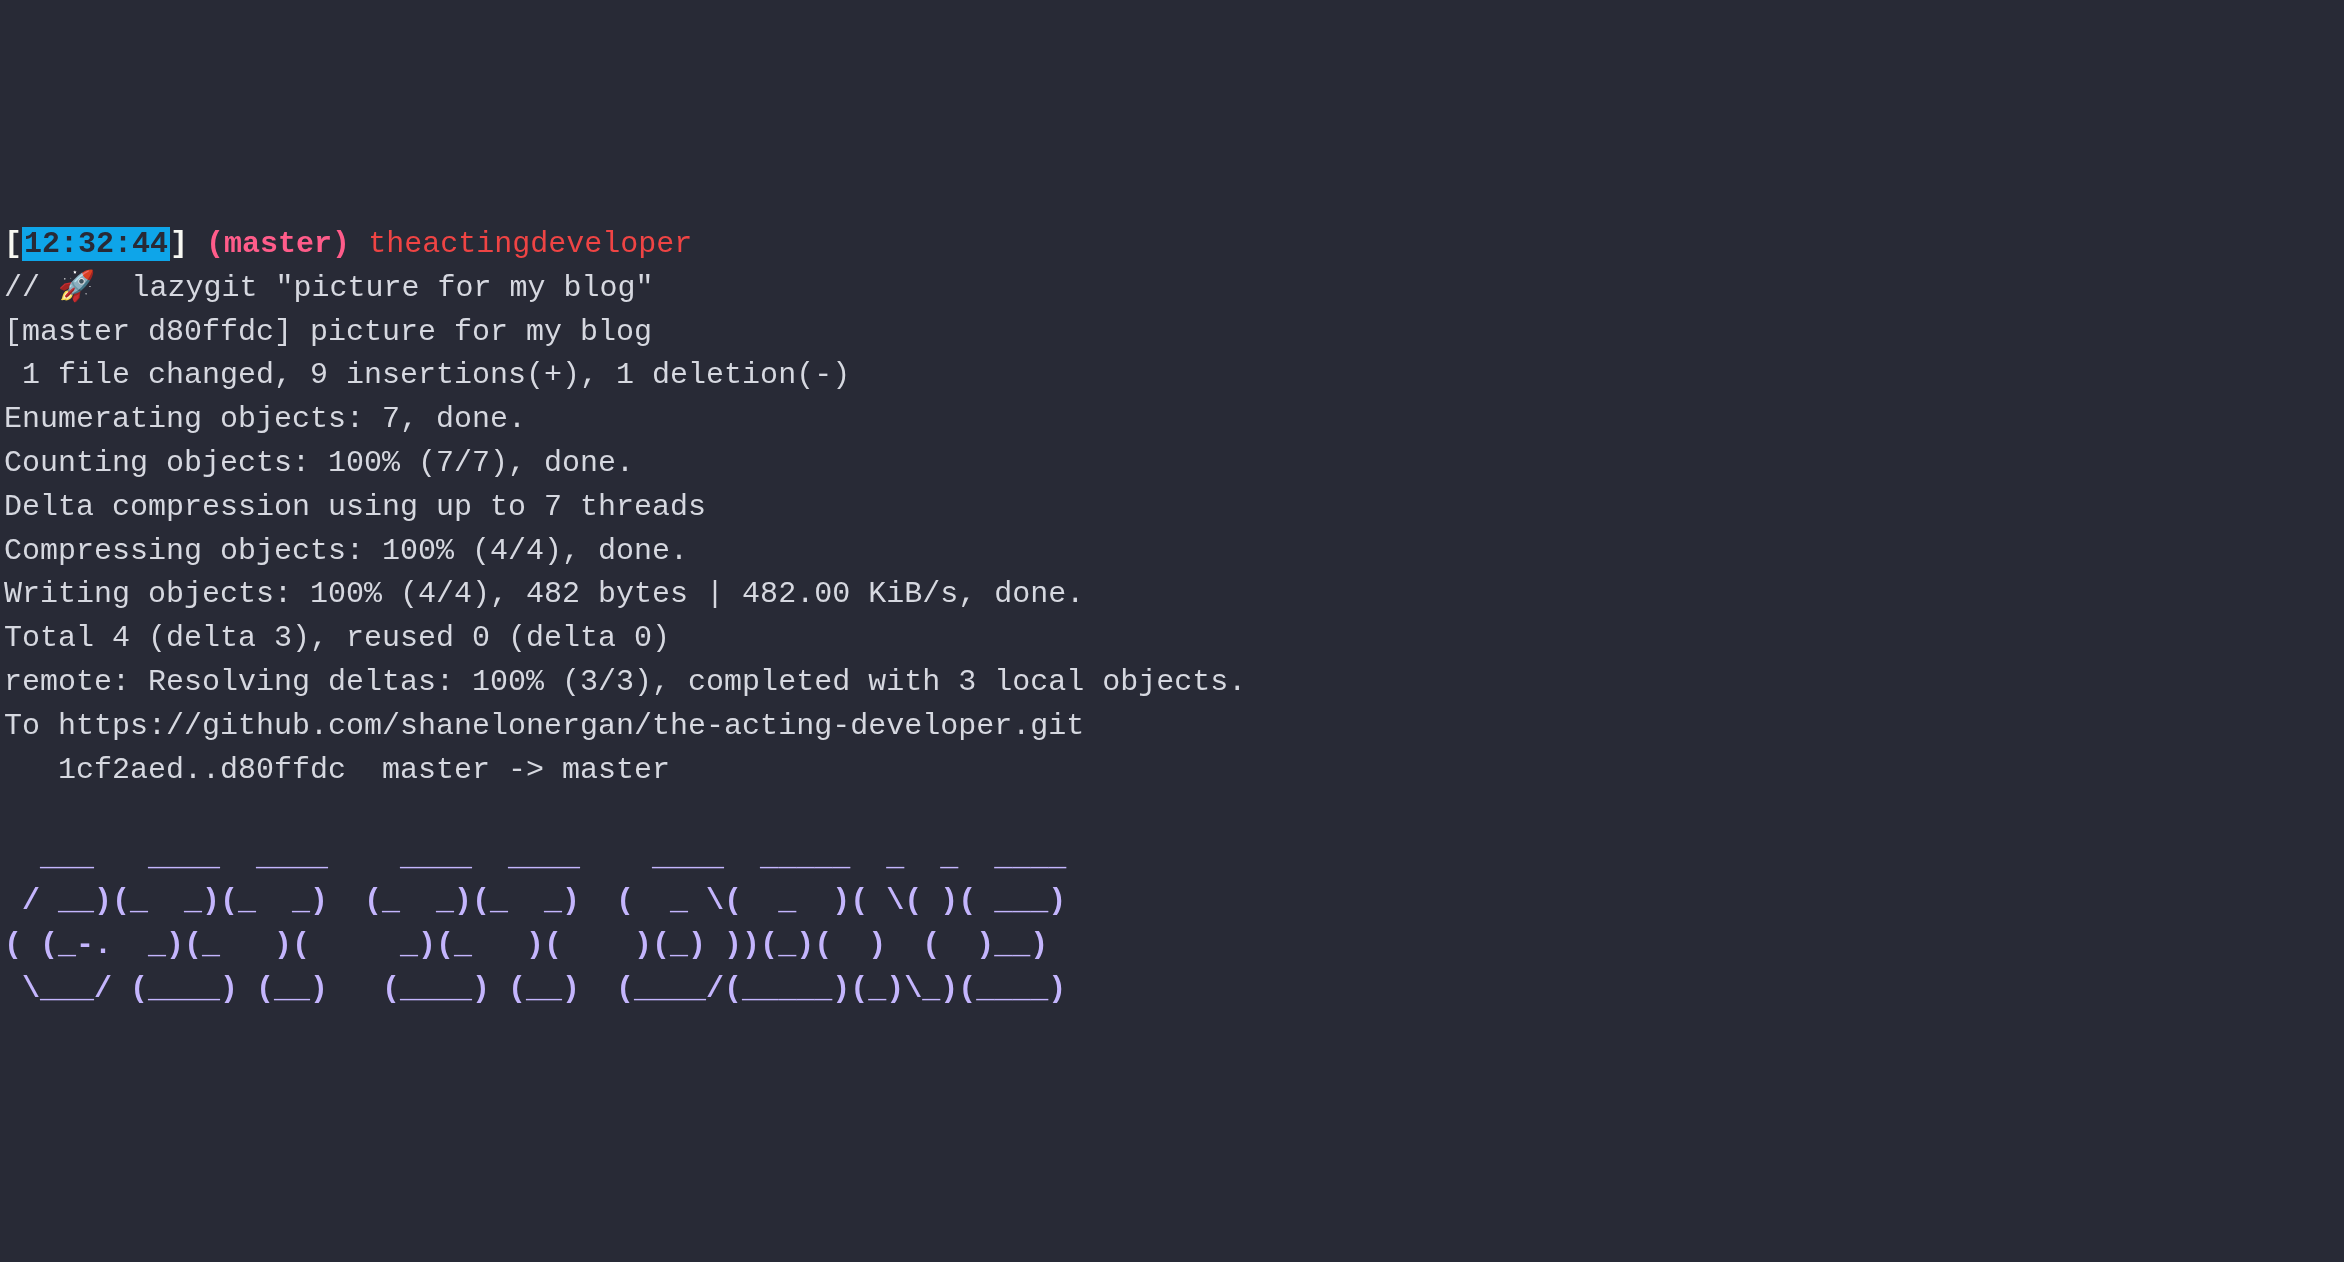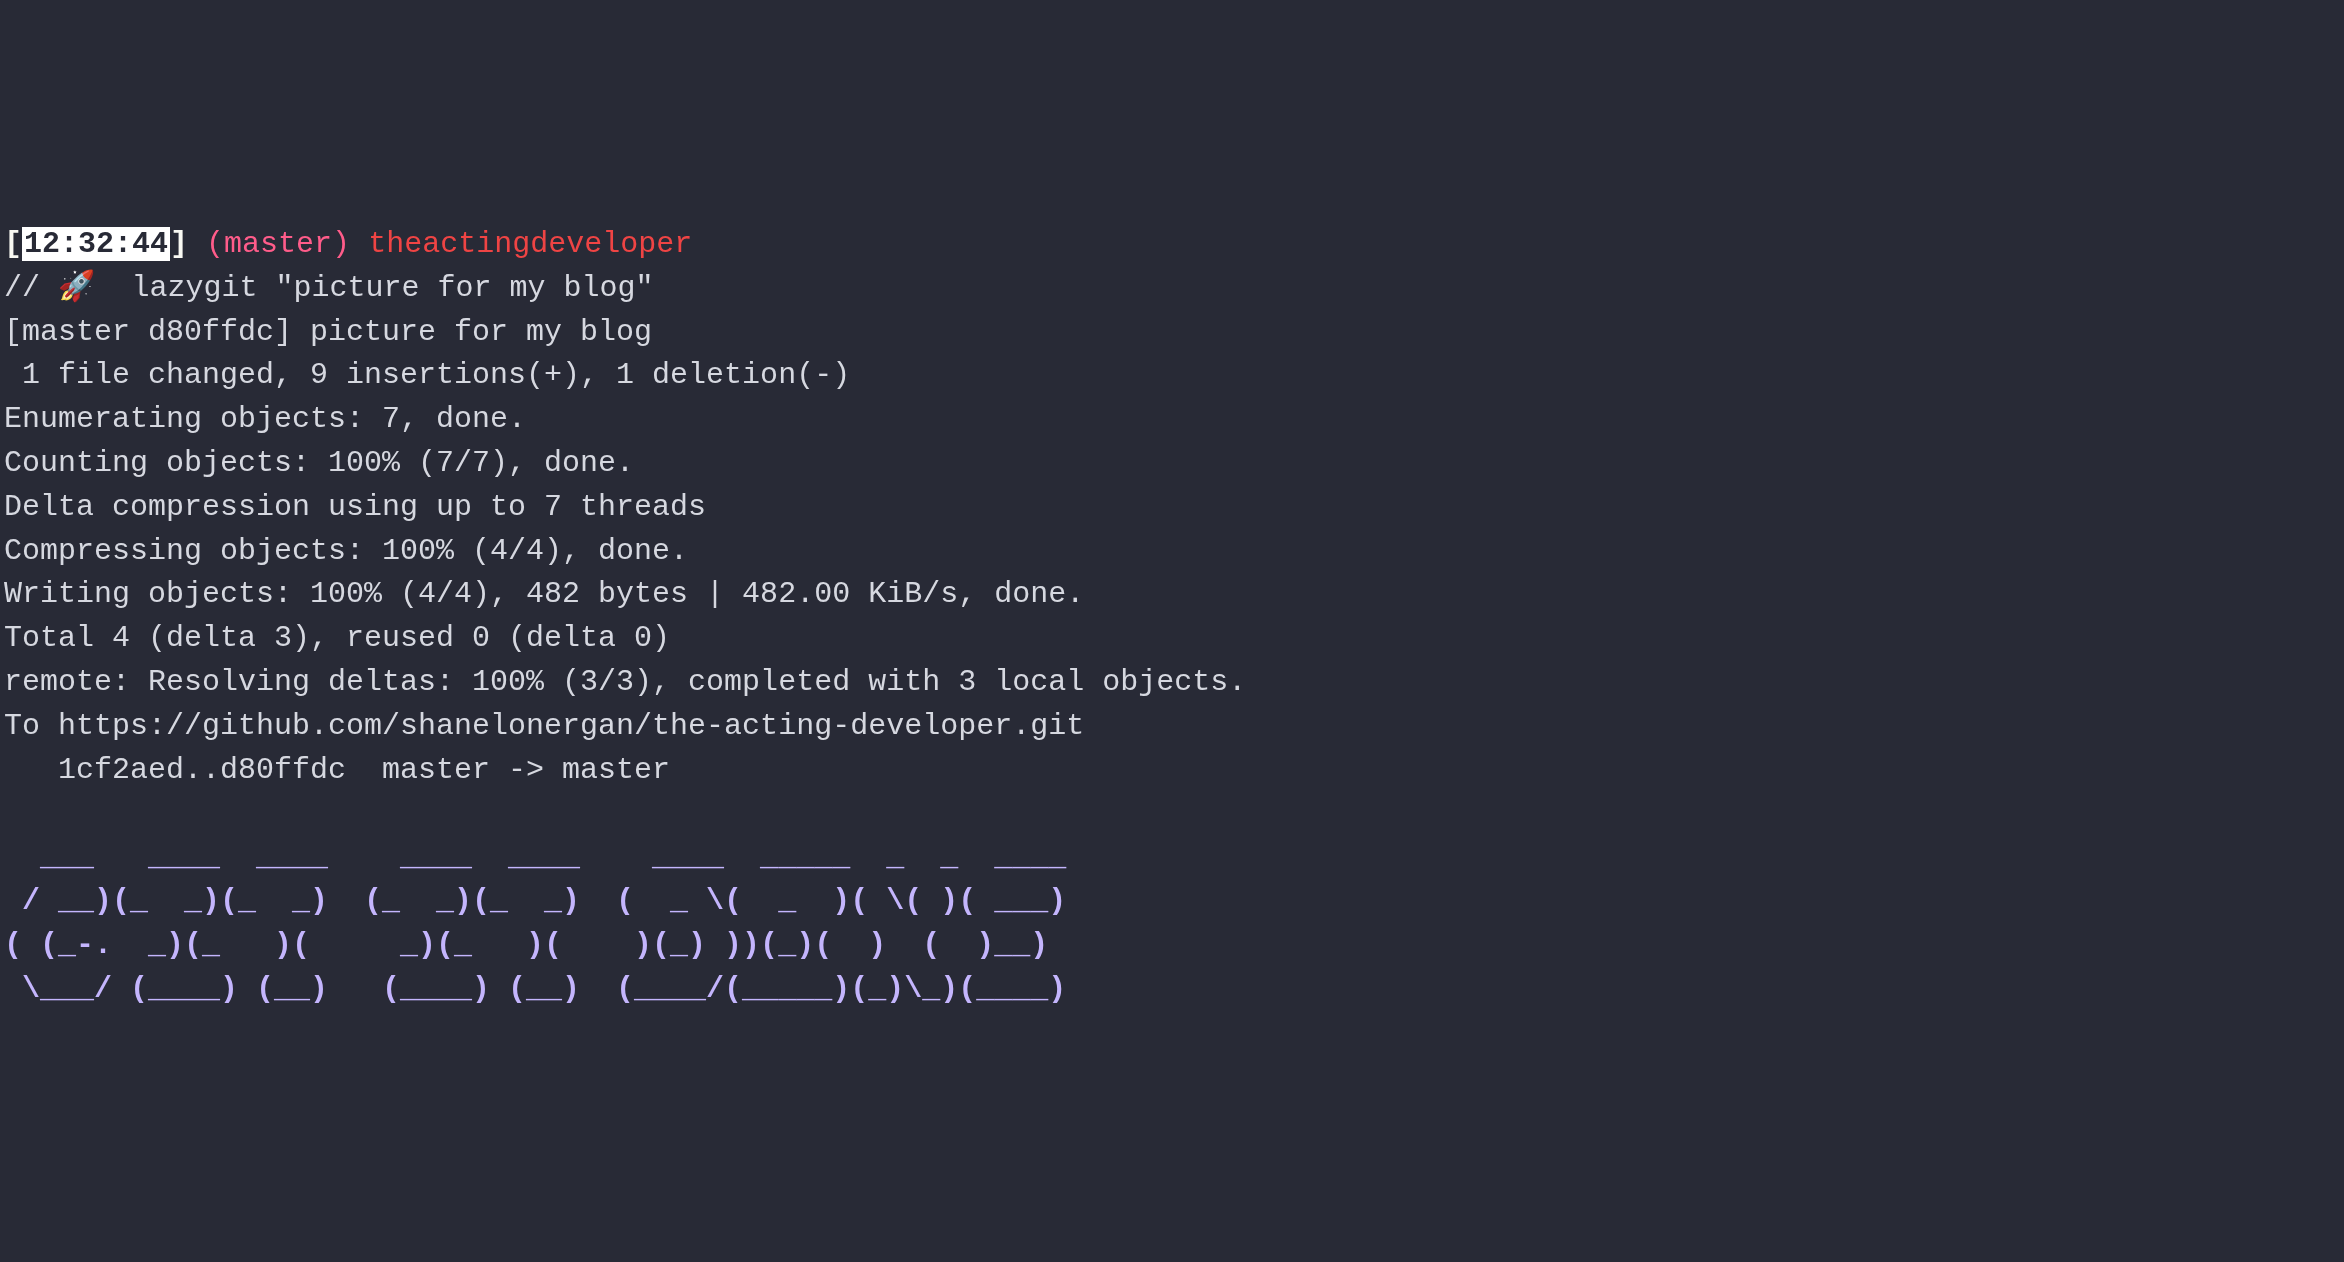--- a/index.html
+++ b/index.html
@@ -13,26 +13,26 @@
     width: 2344px;
     height: 1262px;
     overflow: hidden;
     white-space: pre;
   }
   .terminal {
     padding: 4px 0 0 4px;
   }
   .bracket { color: #f8f8f2; font-weight: 600; }
   .timestamp {
-    background: #ffffff;
+    background: #0ea5e9;
     color: #282a36;
     padding: 0 2px;
     font-weight: 700;
   }
-  .branch { color: #ff5c8a; font-weight: 400; }
+  .branch { color: #ff5c8a; font-weight: 700; }
   .dir { color: #ef4444; }
   .prompt-slash { color: #d6d8e0; }
   .rocket { }
   .cmd { color: #d6d8e0; }
   .out { color: #d6d8e0; text-align: center; }
   .ascii { color: #c4b5fd; font-weight: bold; }
 </style>
 </head>
 <body>
 

